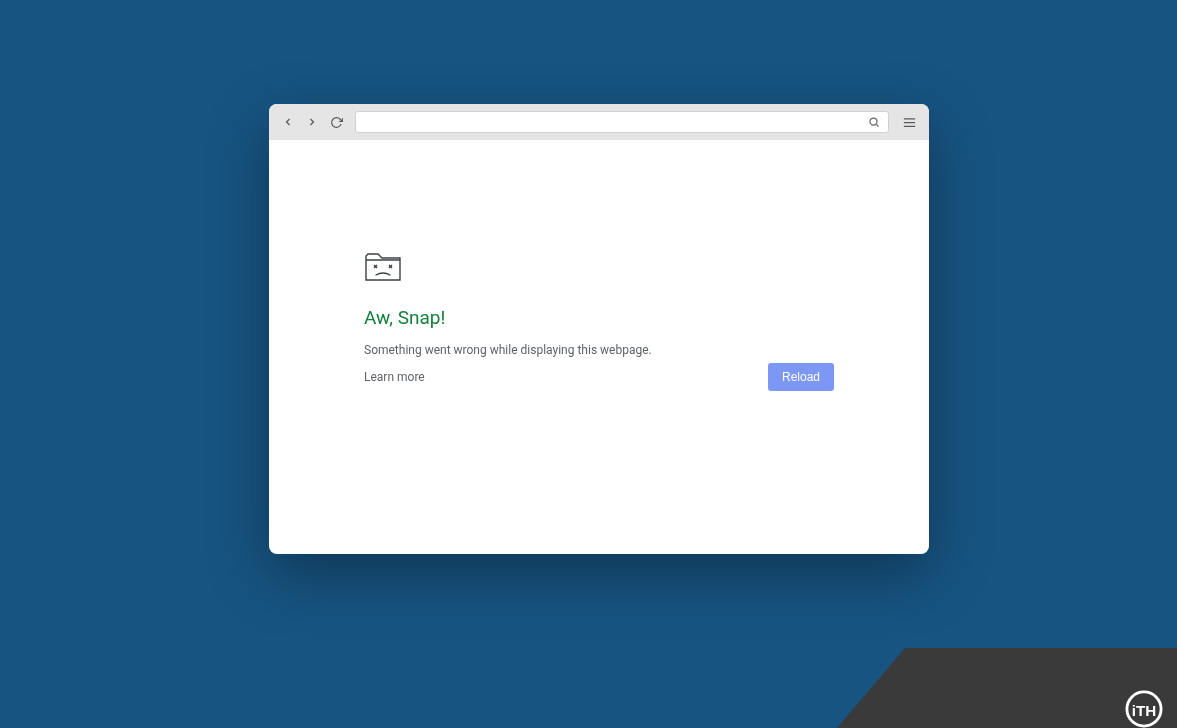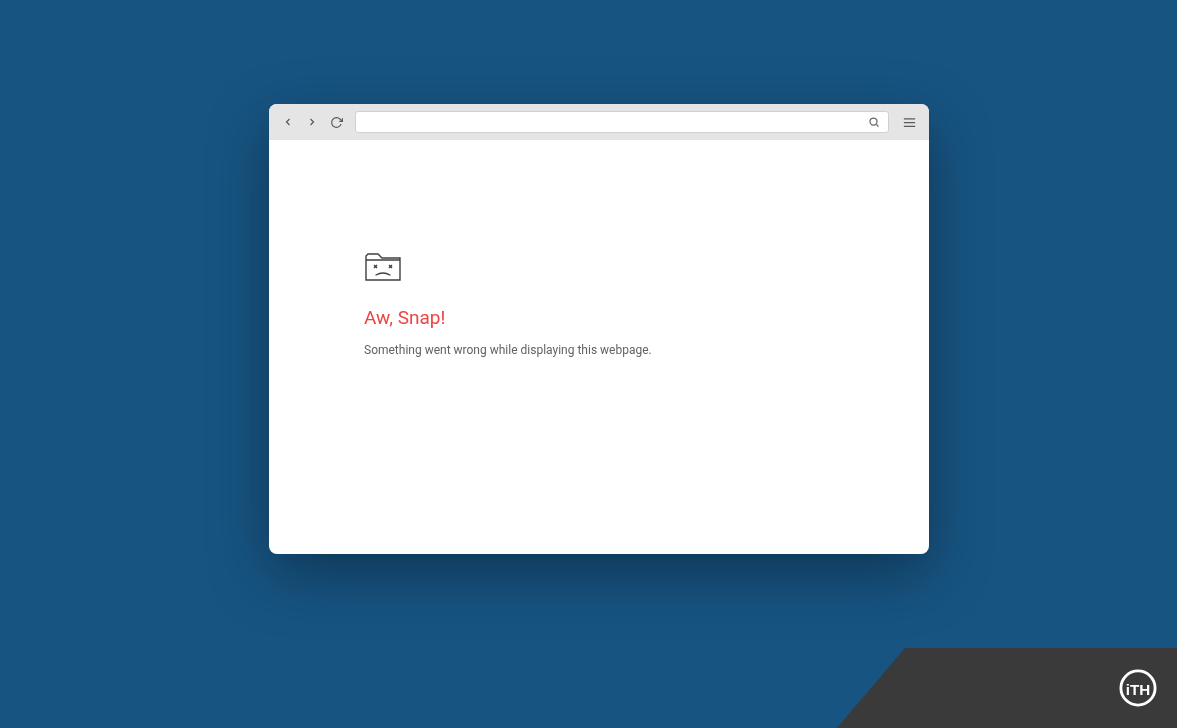--- a/index.html
+++ b/index.html
@@ -71,21 +71,21 @@
 }
 .content {
   padding: 110px 95px 0 95px;
 }
 .sad-folder {
   margin-bottom: 18px;
 }
 .title {
   font-size: 19px;
   font-weight: 400;
-  color: #ef4444;
+  color: #15803d;
   margin-bottom: 14px;
 }
 .msg {
   font-size: 12px;
   color: #5f6368;
   margin-bottom: 6px;
 }
 .code {
   font-size: 10.5px;
   color: #c2c2c2;
@@ -113,23 +113,23 @@
 }
 .watermark {
   position: absolute;
   right: 0;
   bottom: 0;
   width: 340px;
   height: 80px;
   background: #3a3a3a;
   clip-path: polygon(20% 0, 100% 0, 100% 100%, 0 100%);
   display: flex;
-  align-items: center;
+  align-items: flex-end;
   justify-content: flex-end;
-  padding-right: 20px;
+  padding-right: 14px;
   gap: 10px;
 }
 .wm-text {
   color: #fff;
   font-size: 26px;
   font-weight: 400;
   letter-spacing: 0.5px;
 }
 .wm-logo {
   width: 38px;
@@ -180,20 +180,24 @@
         <line x1="2" y1="10" x2="36" y2="10"></line>
         <line x1="10" y1="15" x2="13" y2="18"></line>
           <line x1="13" y1="15" x2="10" y2="18"></line>
         <line x1="25" y1="15" x2="28" y2="18"></line>
           <line x1="28" y1="15" x2="25" y2="18"></line>
         <path d="M12 25 Q19 21 26 25" stroke-linecap="round"></path>
       </svg>
     </div>
     <div class="title">Aw, Snap!</div>
     <div class="msg">Something went wrong while displaying this webpage.</div>
+    <div class="actions">
+      <span class="learn">Learn more</span>
+      <button class="reload-btn">Reload</button>
+    </div>
   </div>
 </div>
 
 <div class="watermark">
   <svg class="wm-logo" viewBox="0 0 40 40">
     <circle cx="20" cy="20" r="18" fill="none" stroke="#fff" stroke-width="3"></circle>
     <text x="20" y="27" text-anchor="middle" fill="#fff" font-family="Arial" font-weight="bold" font-size="16">iTH</text>
   </svg>
 </div>
 

